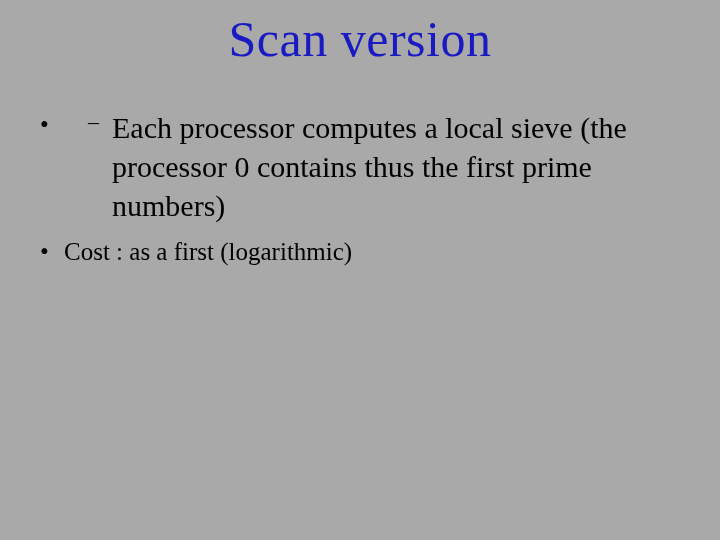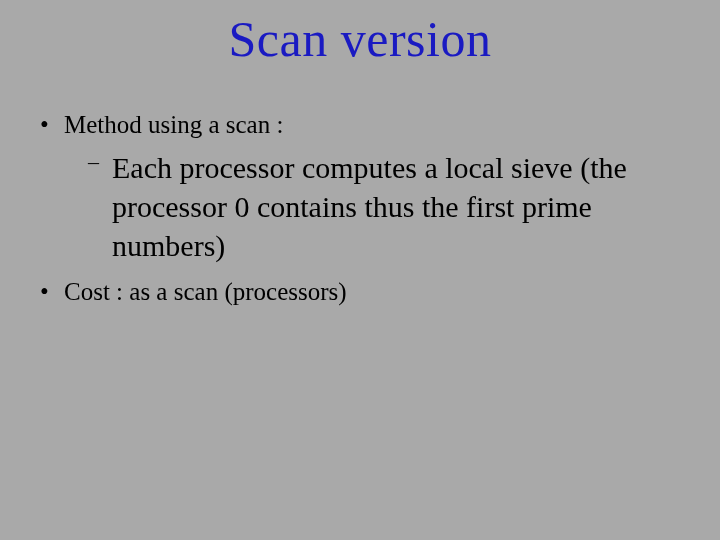--- a/index.html
+++ b/index.html
@@ -68,26 +68,25 @@
 </style>
 </head>
 <body>
 
 <div class="slide">
   <h1 class="title">Scan version</h1>
 
   <ul class="level1">
 
     <li>
-      <span>Method using a scan :</span>
       <ul class="level2">
         <li>
           <span>Each processor computes a local sieve (the processor 0 contains thus the first prime numbers)</span>
         </li>
       </ul>
     </li>
 
     <li>
-      <span>Cost : as a scan (processors)</span>
+      <span>Cost : as a first (logarithmic)</span>
     </li>
 
   </ul>
 </div>
 
 </body></html>

